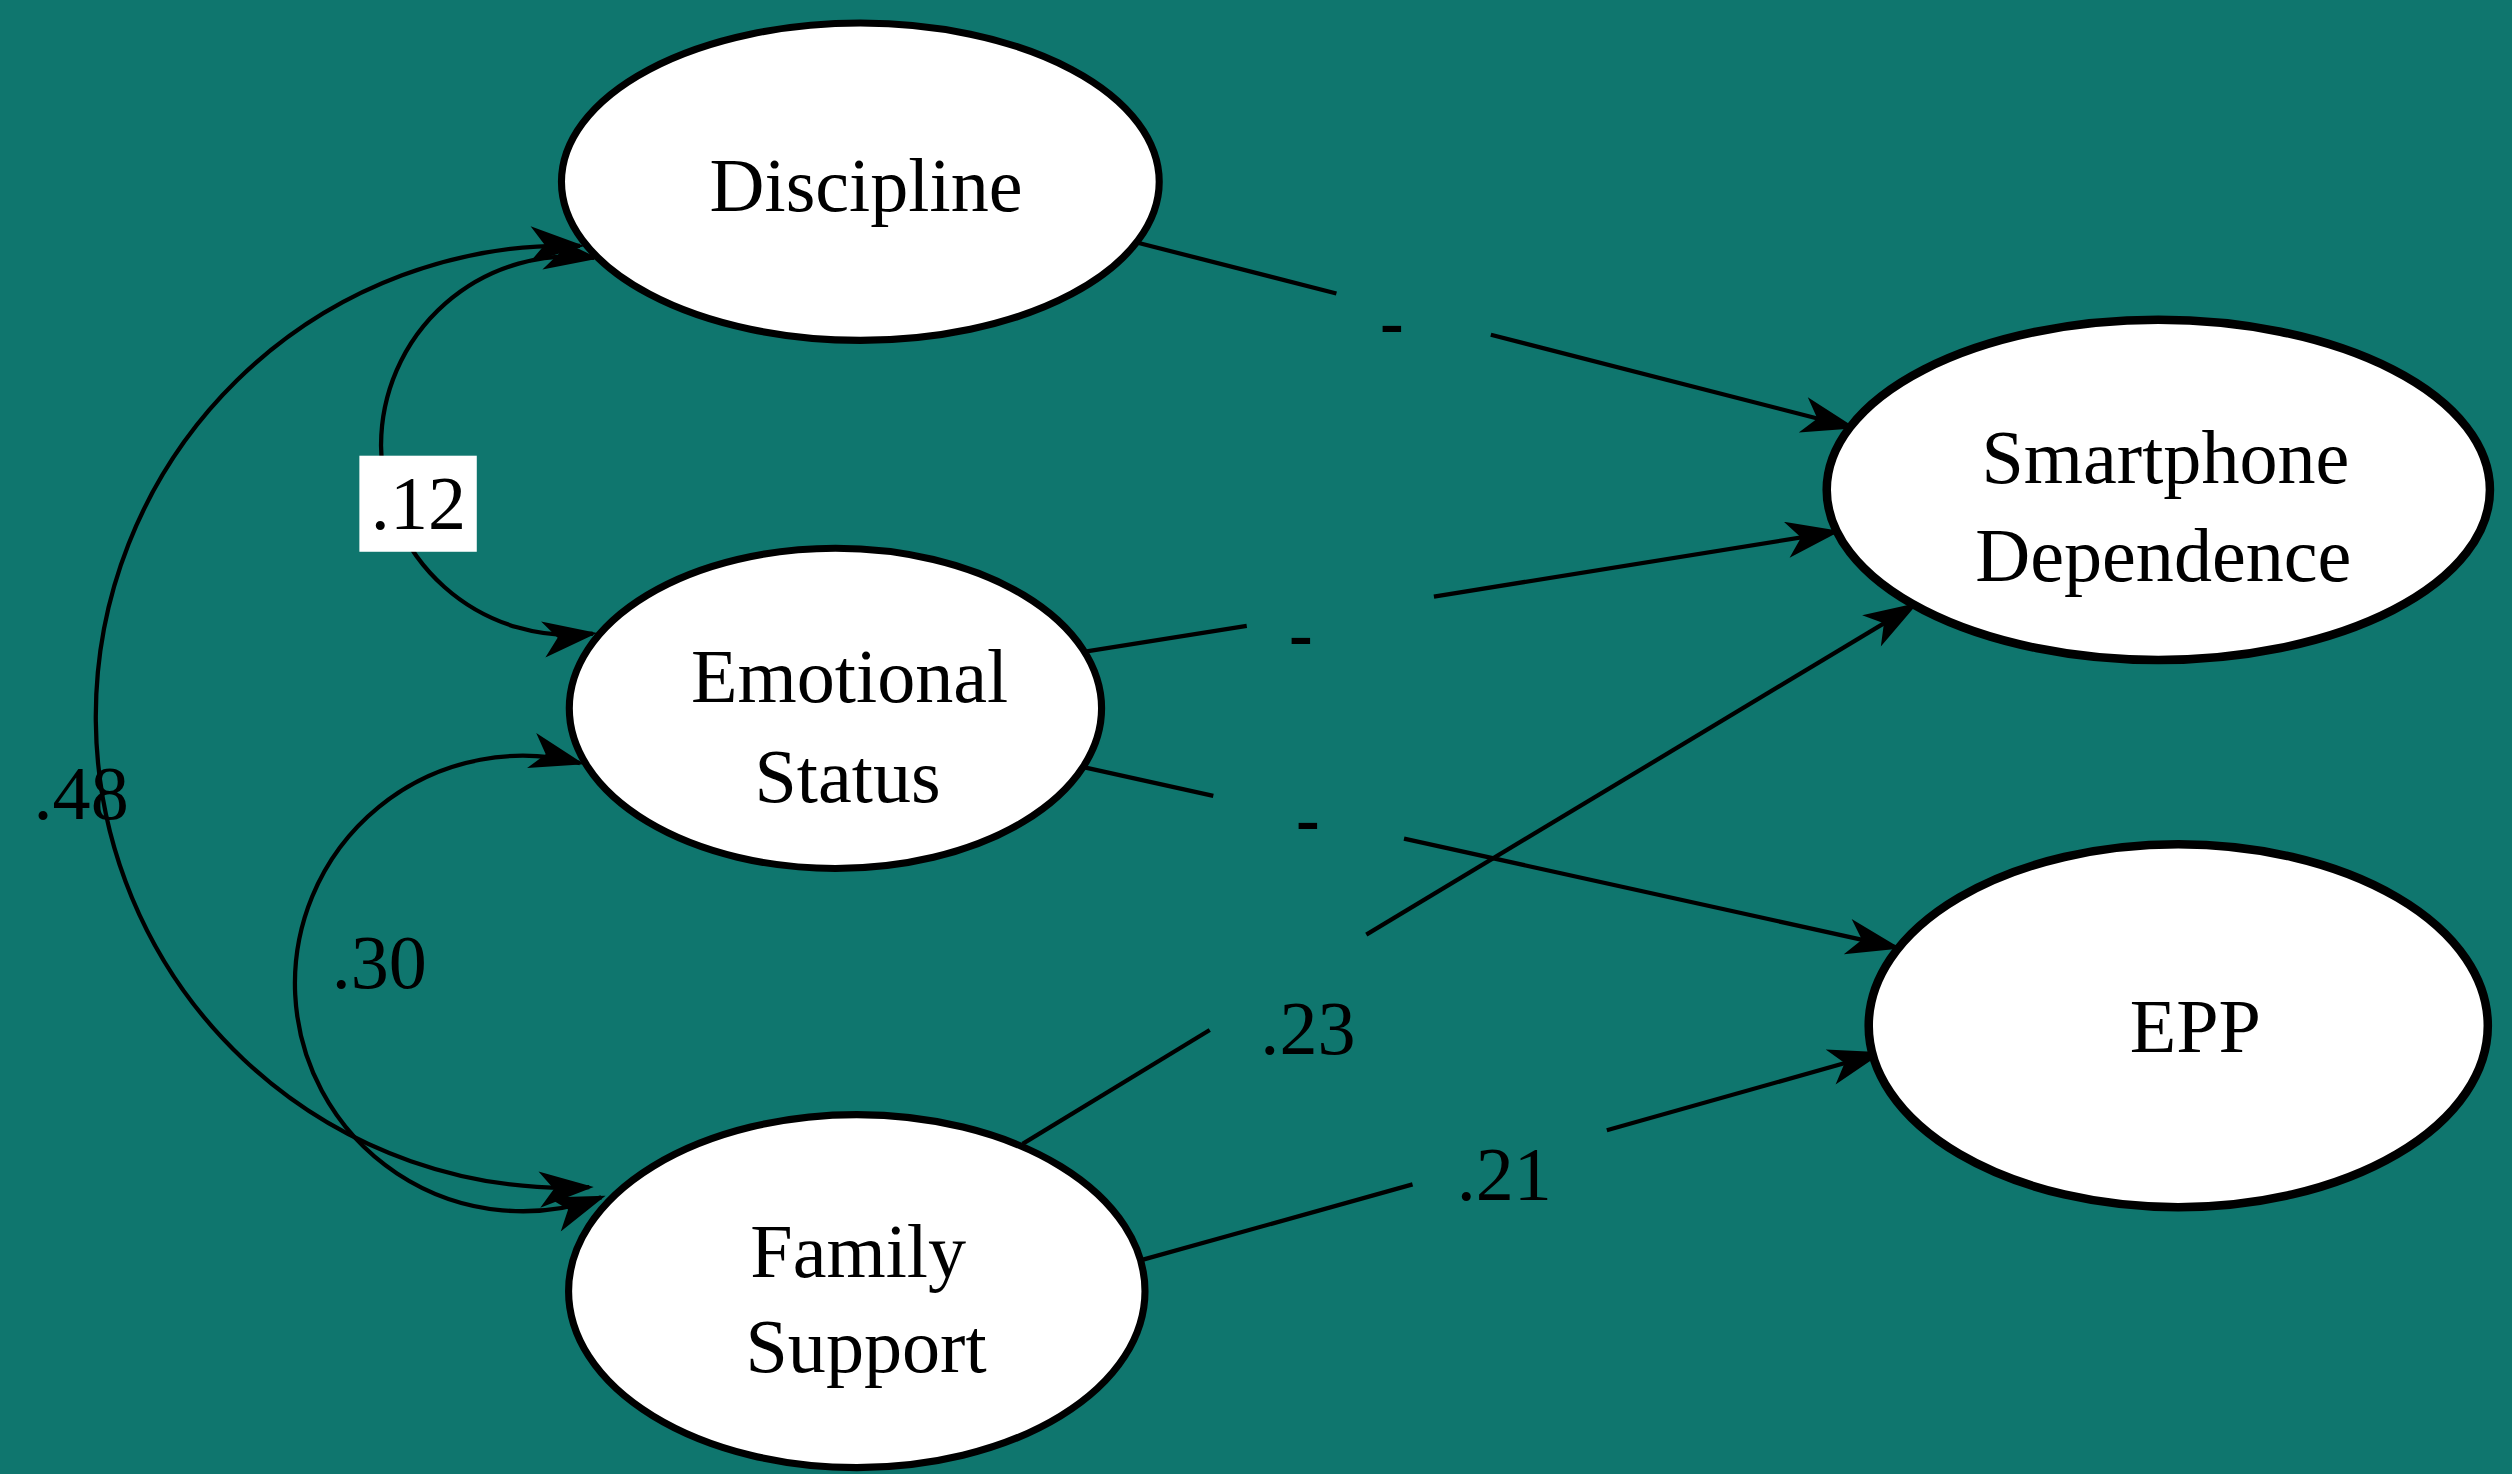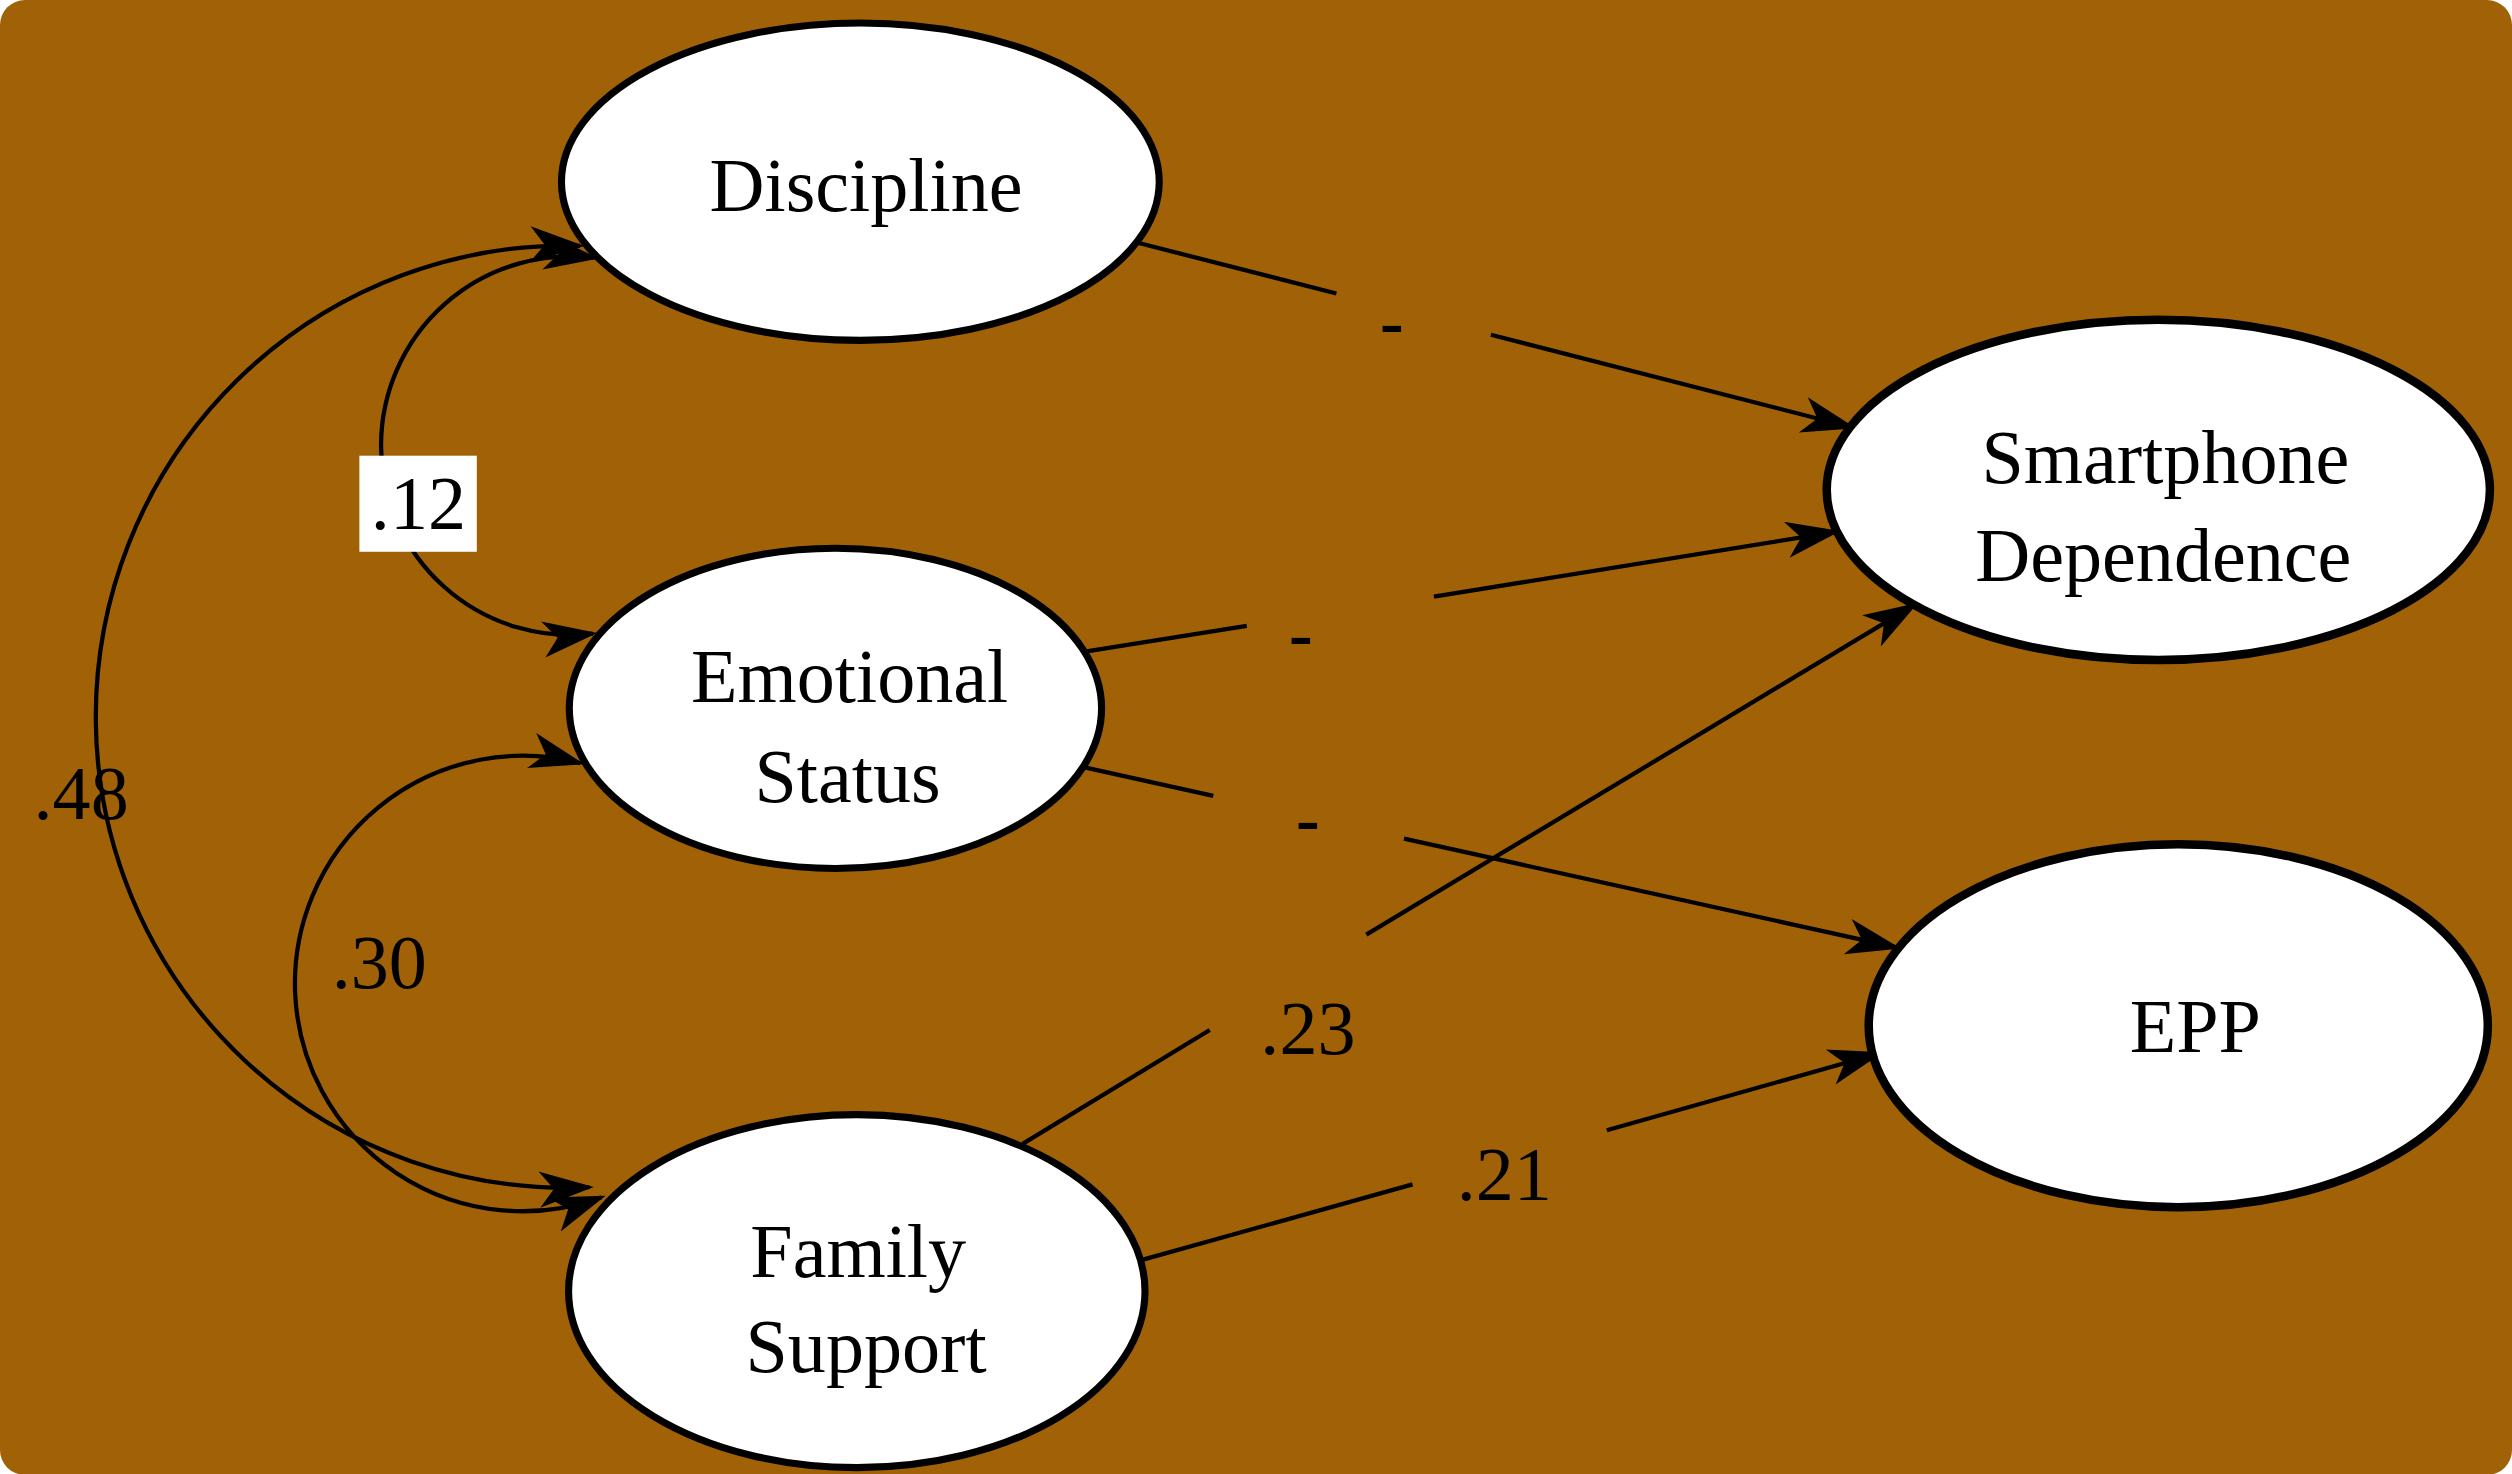--- a/index.html
+++ b/index.html
@@ -6,22 +6,21 @@
     margin: 0;
     padding: 0;
     background: #ffffff;
     width: 2512px;
     height: 1475px;
     overflow: hidden;
   }
   .diagram-wrap {
     width: 2512px;
     height: 1475px;
-    background: #a16207;
-    border-radius: 25px;
+    background: #0f766e;
   }
   svg {
     display: block;
     font-family: "Liberation Serif", "DejaVu Serif", serif;
   }
   .node-ellipse {
     fill: #ffffff;
     stroke: #000000;
   }
   .edge {

